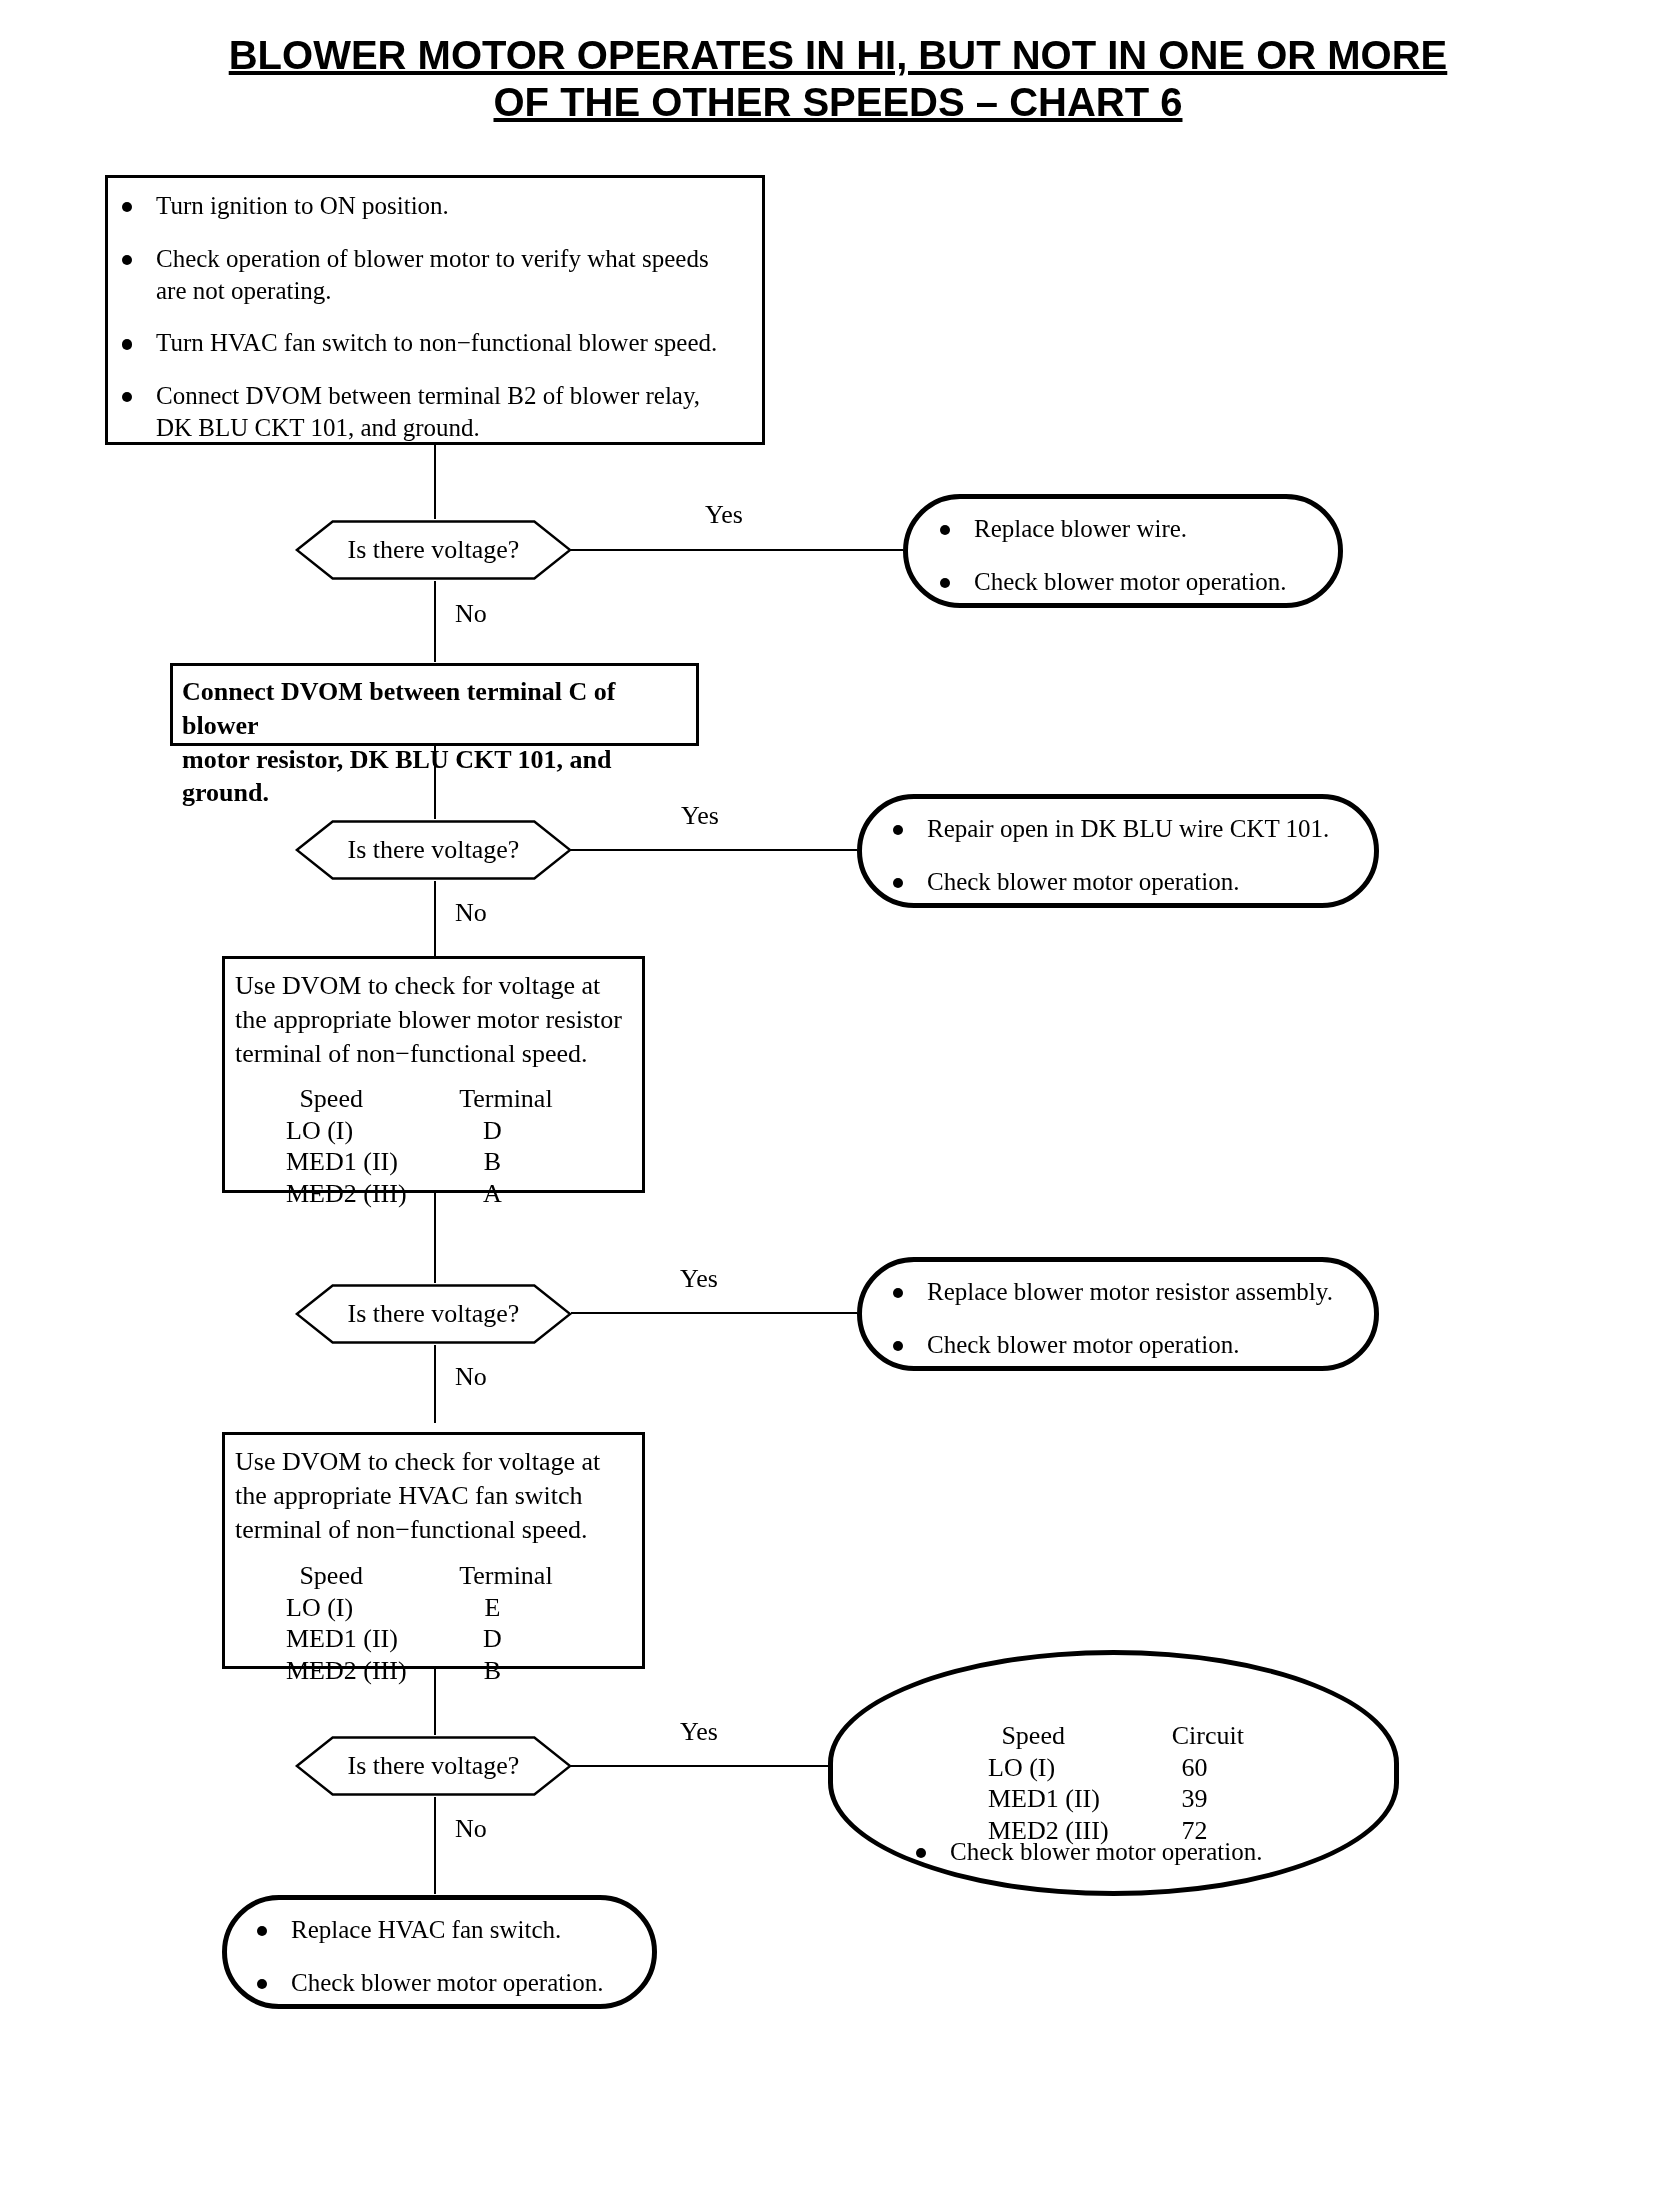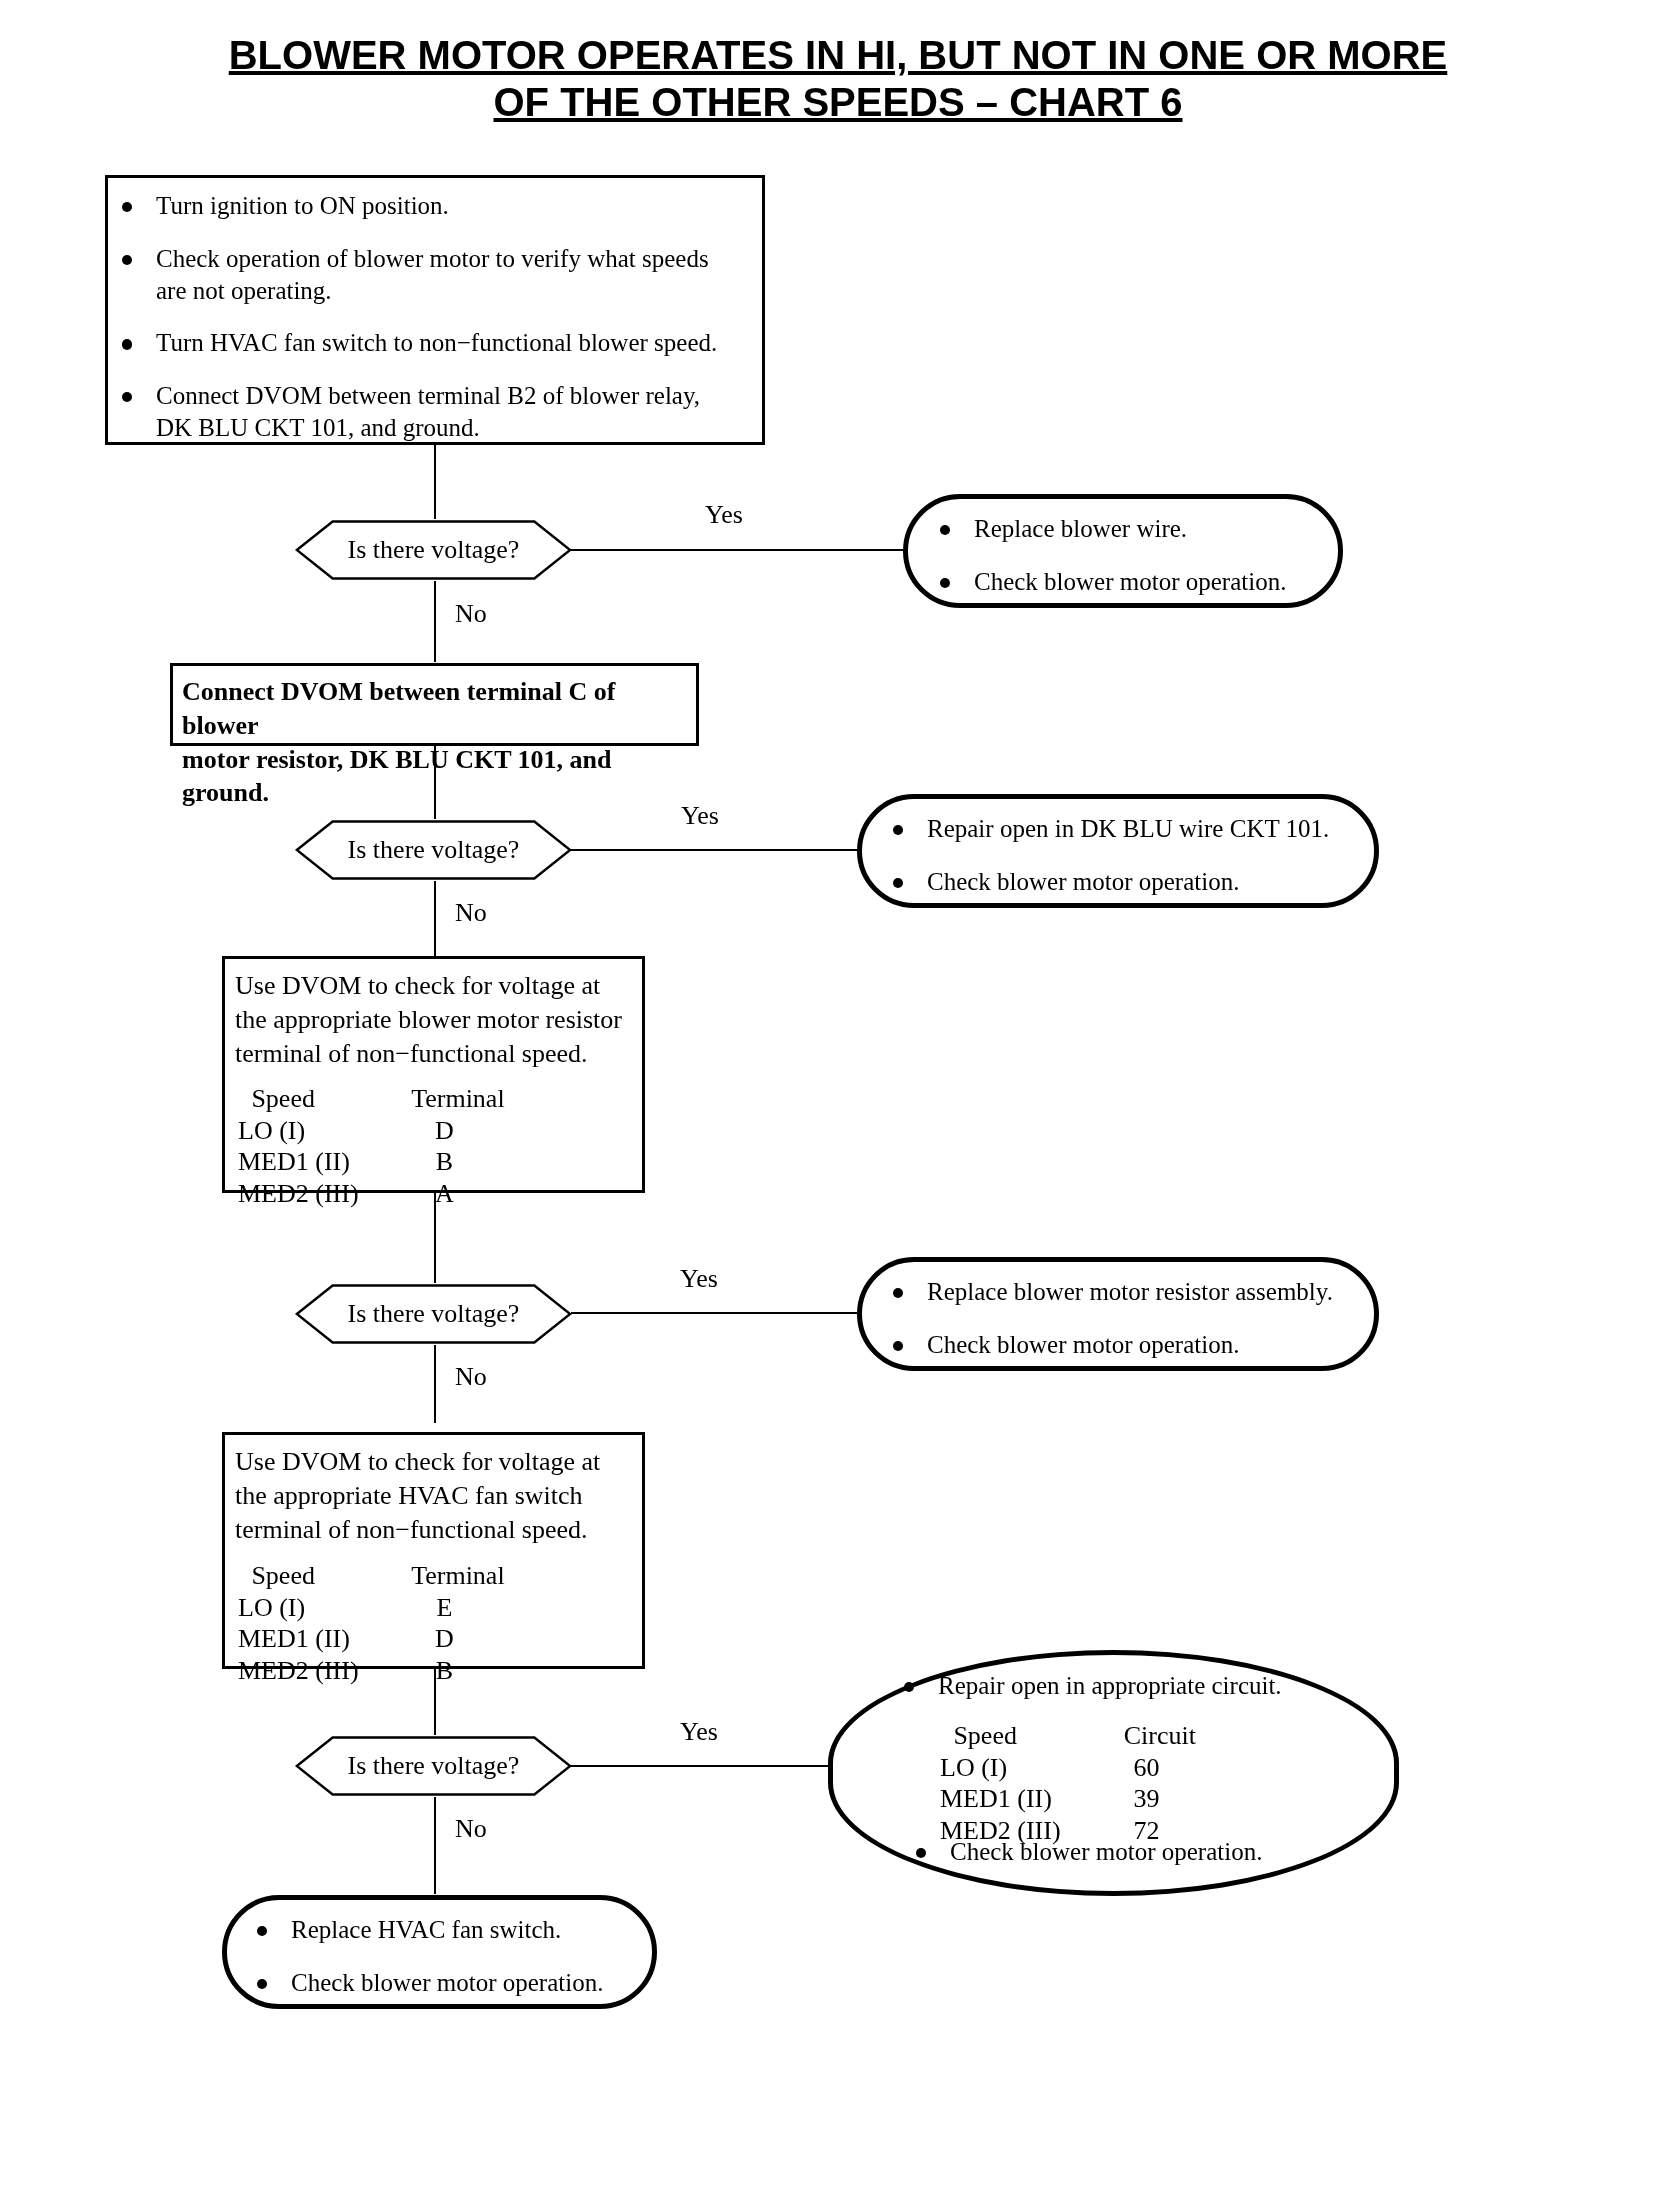--- a/index.html
+++ b/index.html
@@ -108,20 +108,21 @@
     font-size: 26px;
     line-height: 1.22;
   }
   .mini-table .mt-row {
     display: block;
     white-space: nowrap;
   }
   .mini-table .mt-c1 {
     display: inline-block;
     width: 152px;
+    margin-left: 48px;
   }
   .mini-table .mt-c2 {
     display: inline-block;
     width: 109px;
     text-align: center;
   }
   .mini-table .mt-head .mt-c1 { padding-left: 13.4px; }
 
   
   .vline {
@@ -294,25 +295,20 @@
     <span class="hex-label">Is there voltage?</span>
   </div>
 
   <div class="hline" style="left:571px; top:1765px; width:292px;"></div>
   <div class="edge-label" style="left:680px; top:1717px;">Yes</div>
 
   <div class="vline" style="left:434px; top:1797px; height:97px;"></div>
   <div class="edge-label" style="left:455px; top:1814px;">No</div>
 
   <div class="term-box oval" style="left:828px; top:1650px; width:571px; height:246px;"></div>
-  <div class="blist" style="left:894px; top:1670px; width:498px;">
-    <span class="bullet-row">
-      <span class="btext">Repair open in appropriate circuit.</span>
-    </span>
-  </div>
   <div class="mini-table" style="left:940px; top:1720px;">
     <span class="mt-row mt-head">
       <span class="mt-c1">Speed</span><span class="mt-c2">Circuit</span>
     </span>
     <span class="mt-row">
       <span class="mt-c1">LO (I)</span><span class="mt-c2">60</span>
     </span>
     <span class="mt-row">
       <span class="mt-c1">MED1 (II)</span><span class="mt-c2">39</span>
     </span>

